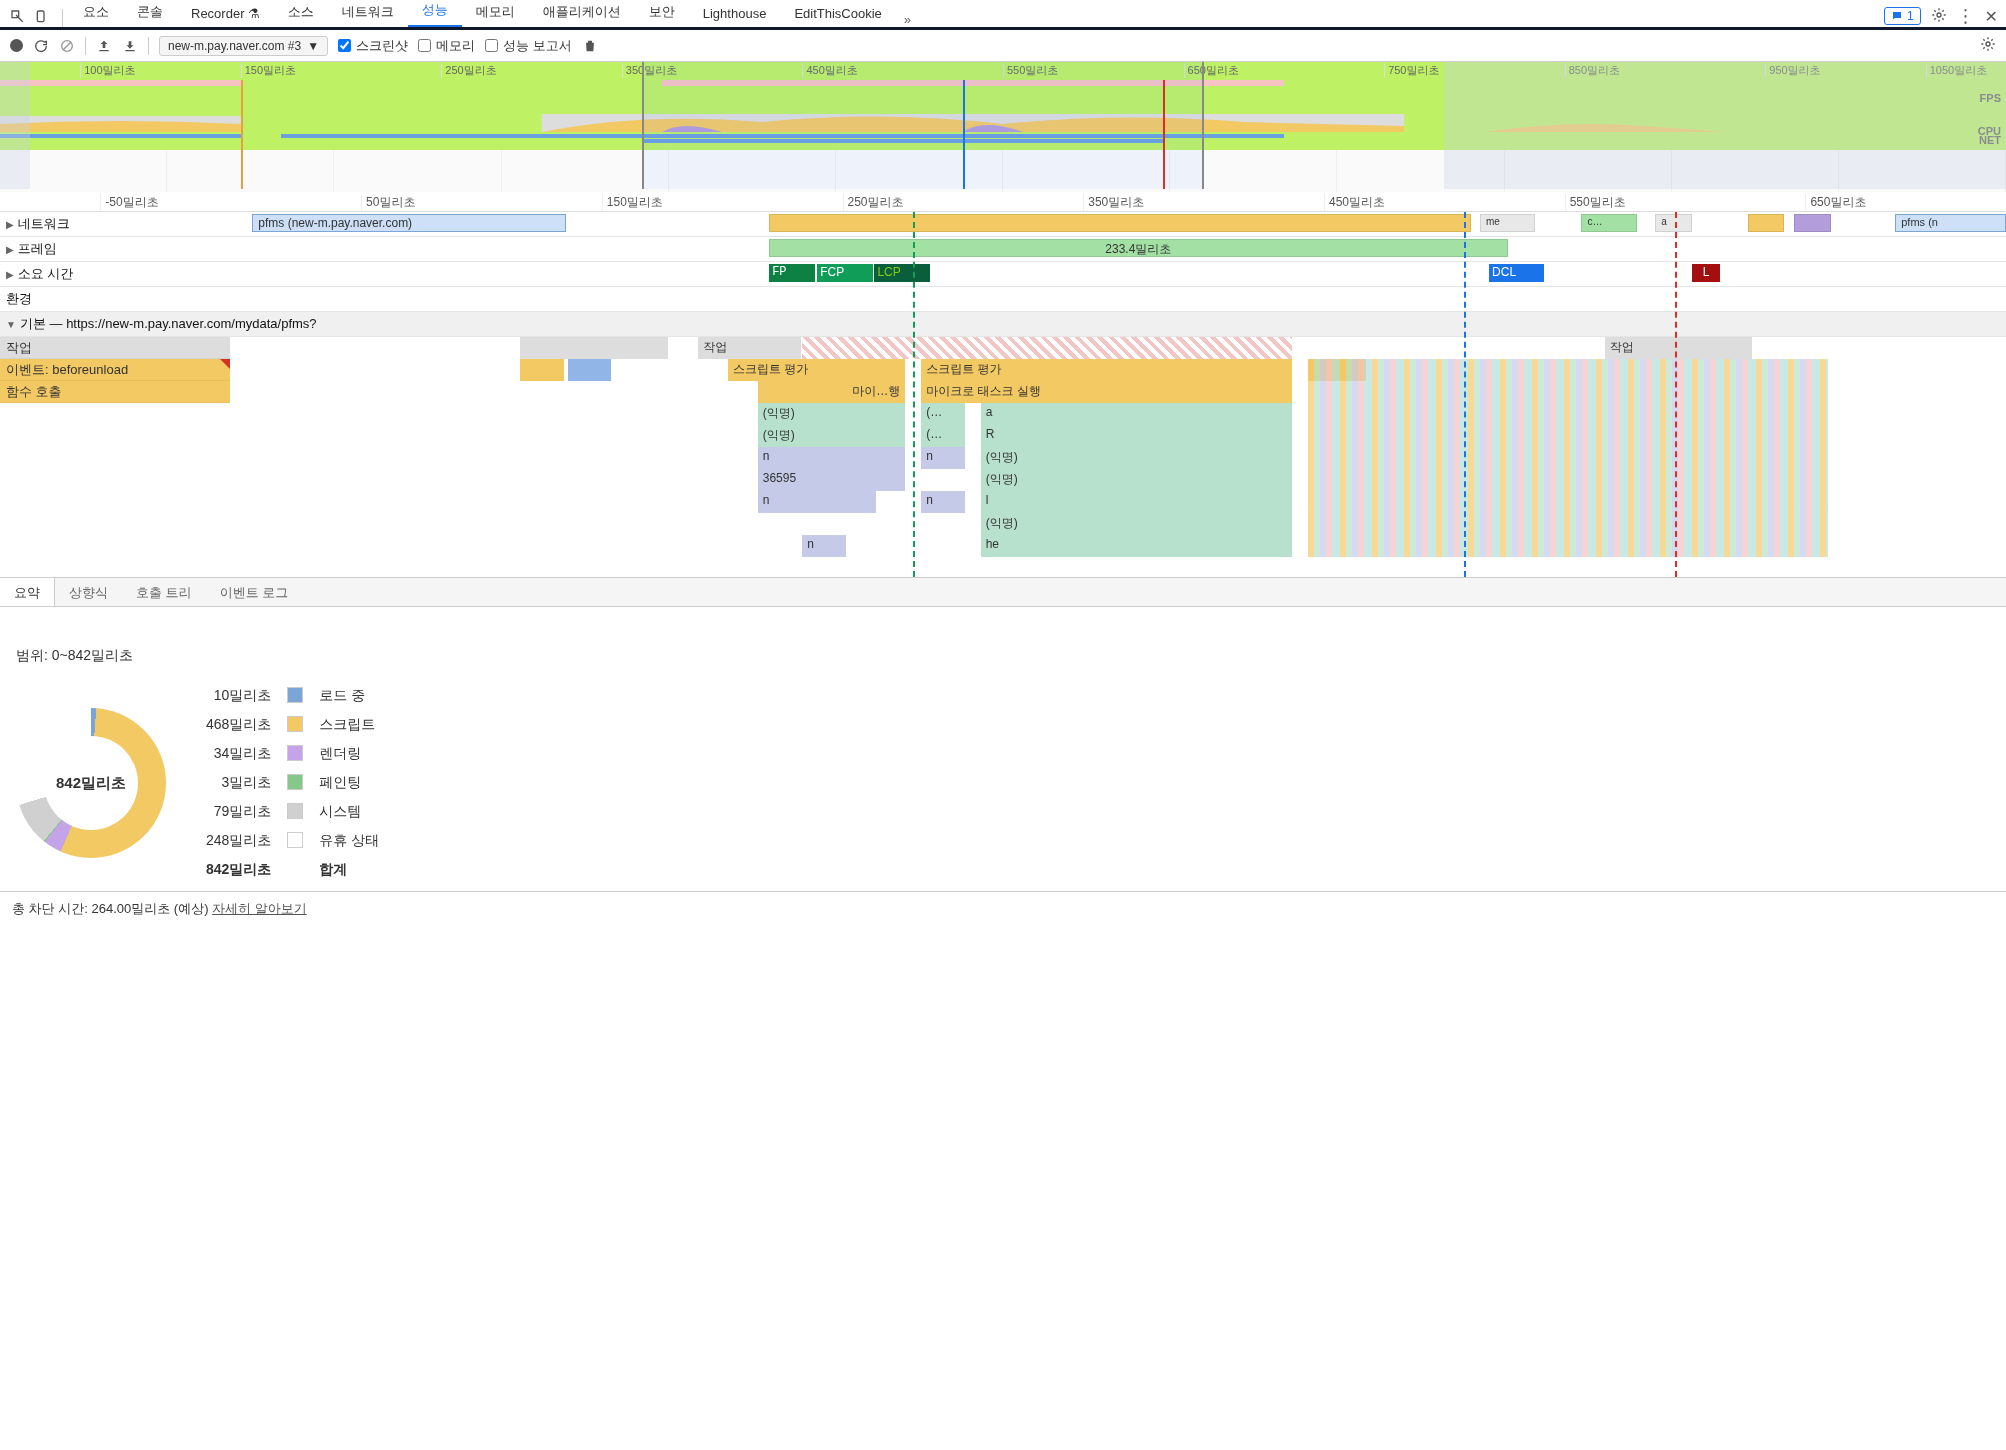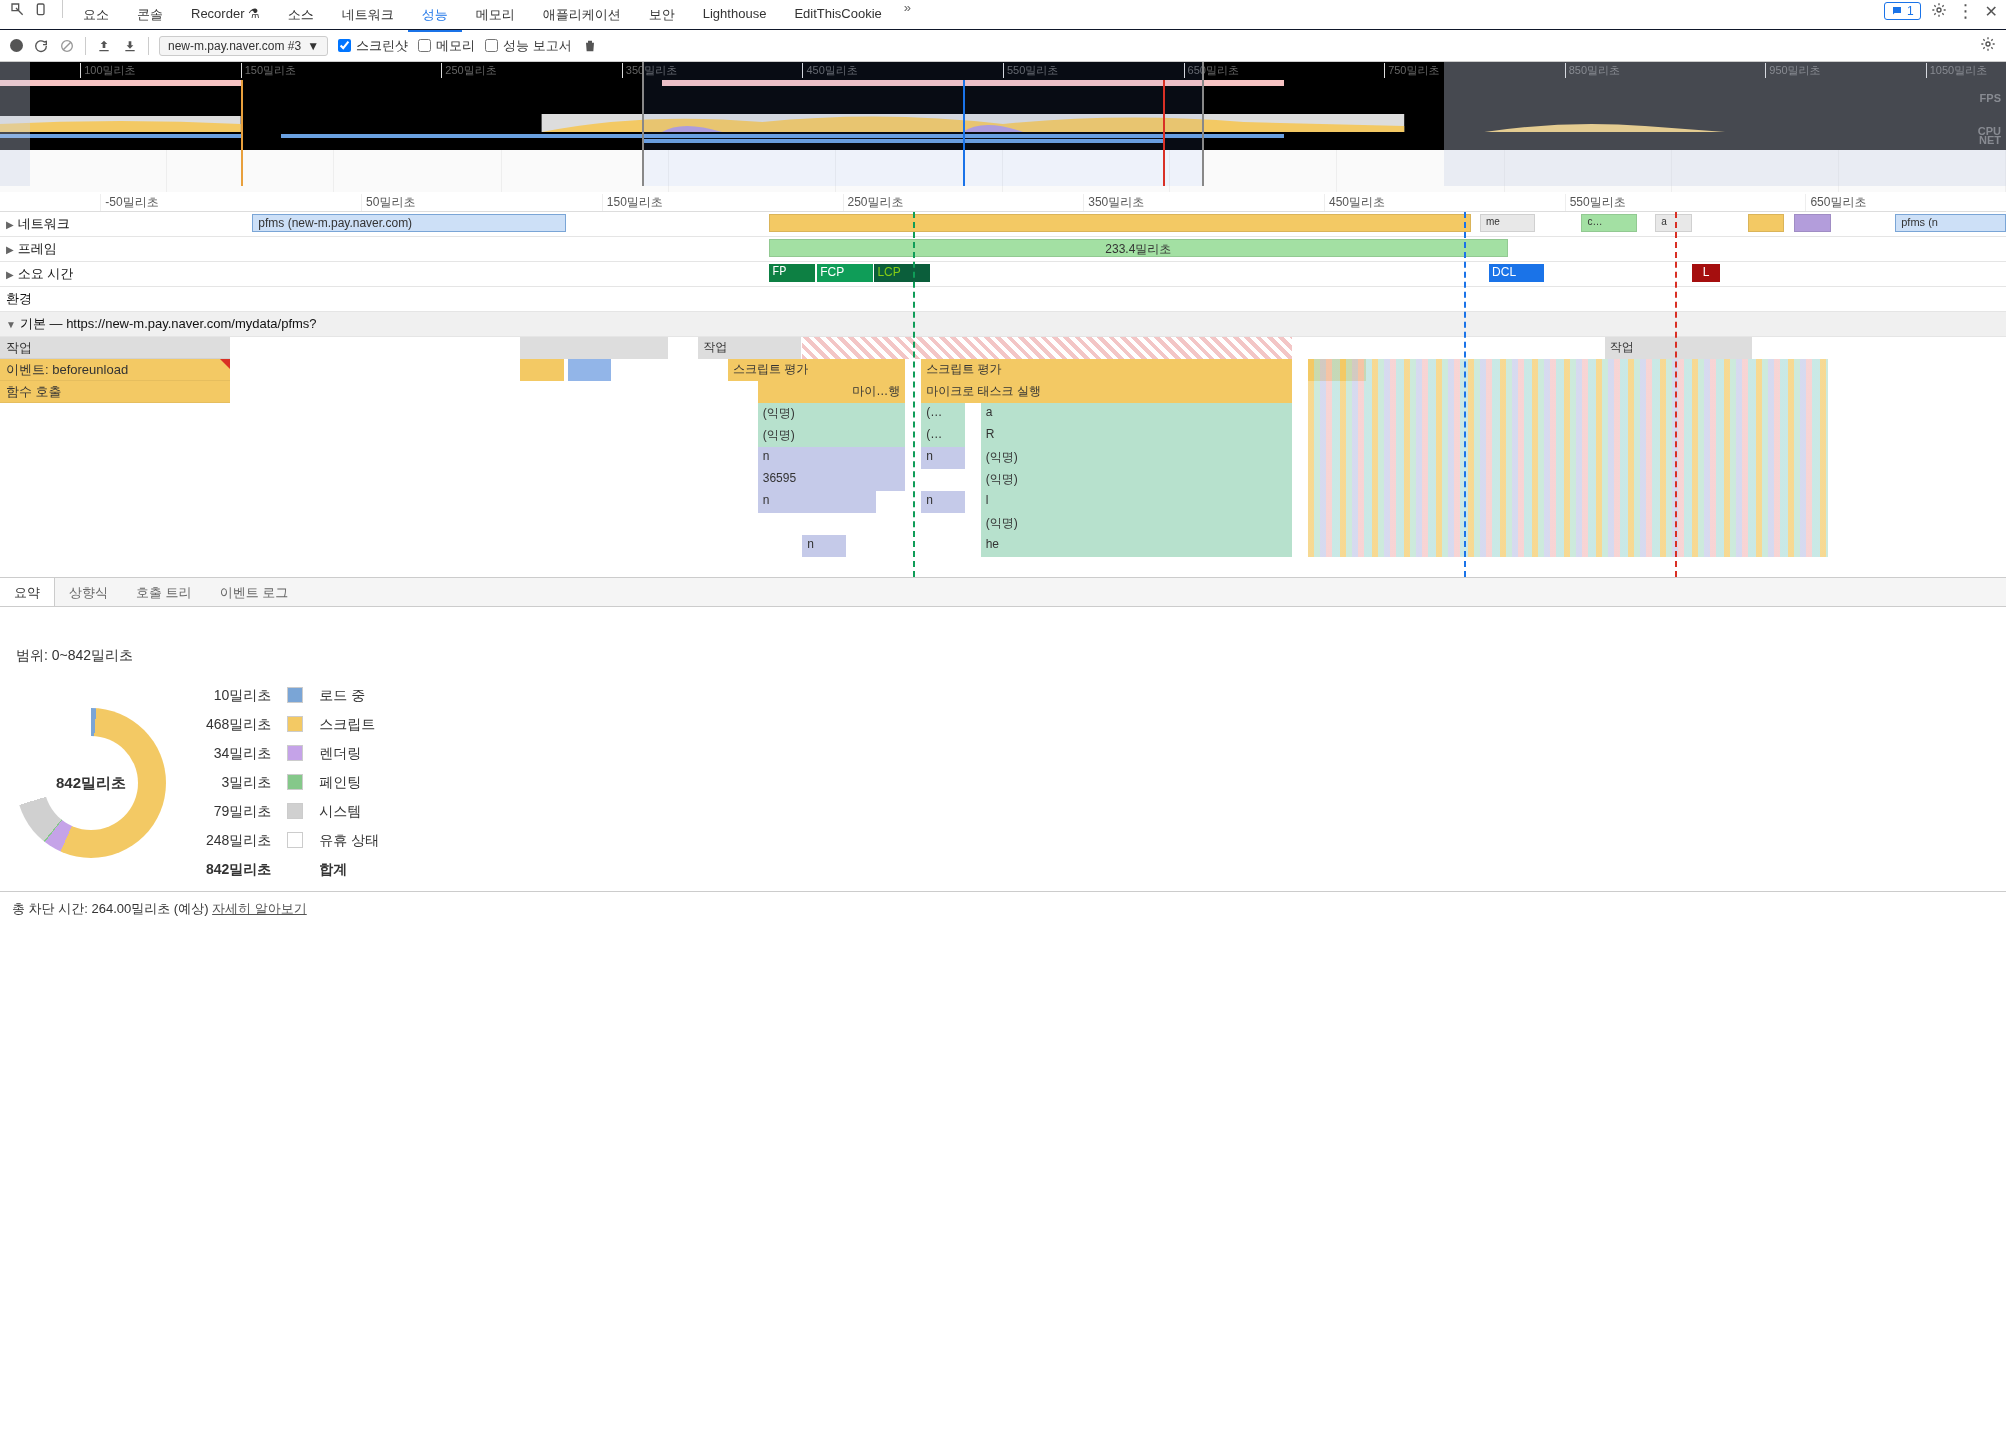--- a/index.html
+++ b/index.html
@@ -1,32 +1,32 @@
 <!DOCTYPE html>
 <html><head>
 <meta charset="utf-8">
 <style>
 * { box-sizing: border-box; margin: 0; padding: 0; }
 body { font-family: 'Segoe UI', Arial, sans-serif; font-size: 13px; color: #333; background: #fff; }
-.top-tabs { display: flex; align-items: flex-start; border-bottom: 1px solid #0f172a; height: 30px; padding: 0 8px; }
+.top-tabs { display: flex; align-items: flex-end; border-bottom: 3px solid #0f172a; height: 30px; padding: 0 8px; }
 .top-tabs .icon { width: 20px; height: 20px; display: flex; align-items: center; justify-content: center; margin-right: 4px; cursor: pointer; }
 .top-tabs .tab { padding: 6px 14px; cursor: pointer; font-size: 13px; color: #333; }
 .top-tabs .tab.active { border-bottom: 2px solid #1a73e8; color: #1a73e8; }
 .top-tabs .spacer { flex: 1; }
 .top-tabs .right-icons { display: flex; align-items: center; gap: 10px; }
 .badge { display: inline-flex; align-items: center; border: 1px solid #1a73e8; color: #1a73e8; padding: 1px 6px; border-radius: 3px; font-size: 12px; gap: 4px; }
 
 .toolbar { display: flex; align-items: center; border-bottom: 1px solid #ccc; height: 32px; padding: 0 10px; gap: 10px; }
 .toolbar .circle { width: 13px; height: 13px; border-radius: 50%; background: #555; }
 .toolbar .tb-icon { width: 16px; height: 16px; cursor: pointer; color: #555; display:flex;align-items:center;justify-content:center;}
 .toolbar .divider { width: 1px; height: 18px; background: #ccc; }
 .toolbar .pill { border: 1px solid #ccc; border-radius: 3px; padding: 2px 8px; font-size: 12px; background: #f5f5f5; display:flex; align-items:center; gap:6px;}
 .toolbar label { display: flex; align-items: center; gap: 5px; font-size: 13px; }
 
-.overview { position: relative; height: 130px; border-bottom: 6px solid #000000; background: #000000; }
+.overview { position: relative; height: 130px; border-bottom: 3px solid #000000; background: #bef264; }
 .overview .ruler { display: flex; height: 18px; font-size: 11px; color: #666; position:relative; }
 .overview .ruler .tick { position:absolute; border-left:1px solid #ddd; padding-left:3px; top:1px;}
 .overview .pinkbar { position:absolute; top:18px; height: 6px; background: #f7c3c3; }
 .overview .lanes { position: absolute; top: 30px; left: 0; right: 0; bottom: 0; }
 .overview .lane-label { position: absolute; right: 5px; font-size: 11px; font-weight: bold; color: #666; }
 .overview .cpu-area { position:absolute; top:14px; left:0; right:0; height:26px; }
 .overview .net-area { position:absolute; top:42px; left:0; right:0; height:10px; }
 .overview .minimap { position:absolute; top:58px; left:0; right:0; height:42px; background:#fafafa; display:flex;}
 .overview .minimap .slot{flex:1;border-right:1px solid #eee;}
 .overview .selection { position:absolute; top:0; bottom:0; background: rgba(100,150,255,0.08); border-left:2px solid #888; border-right:2px solid #888; }

